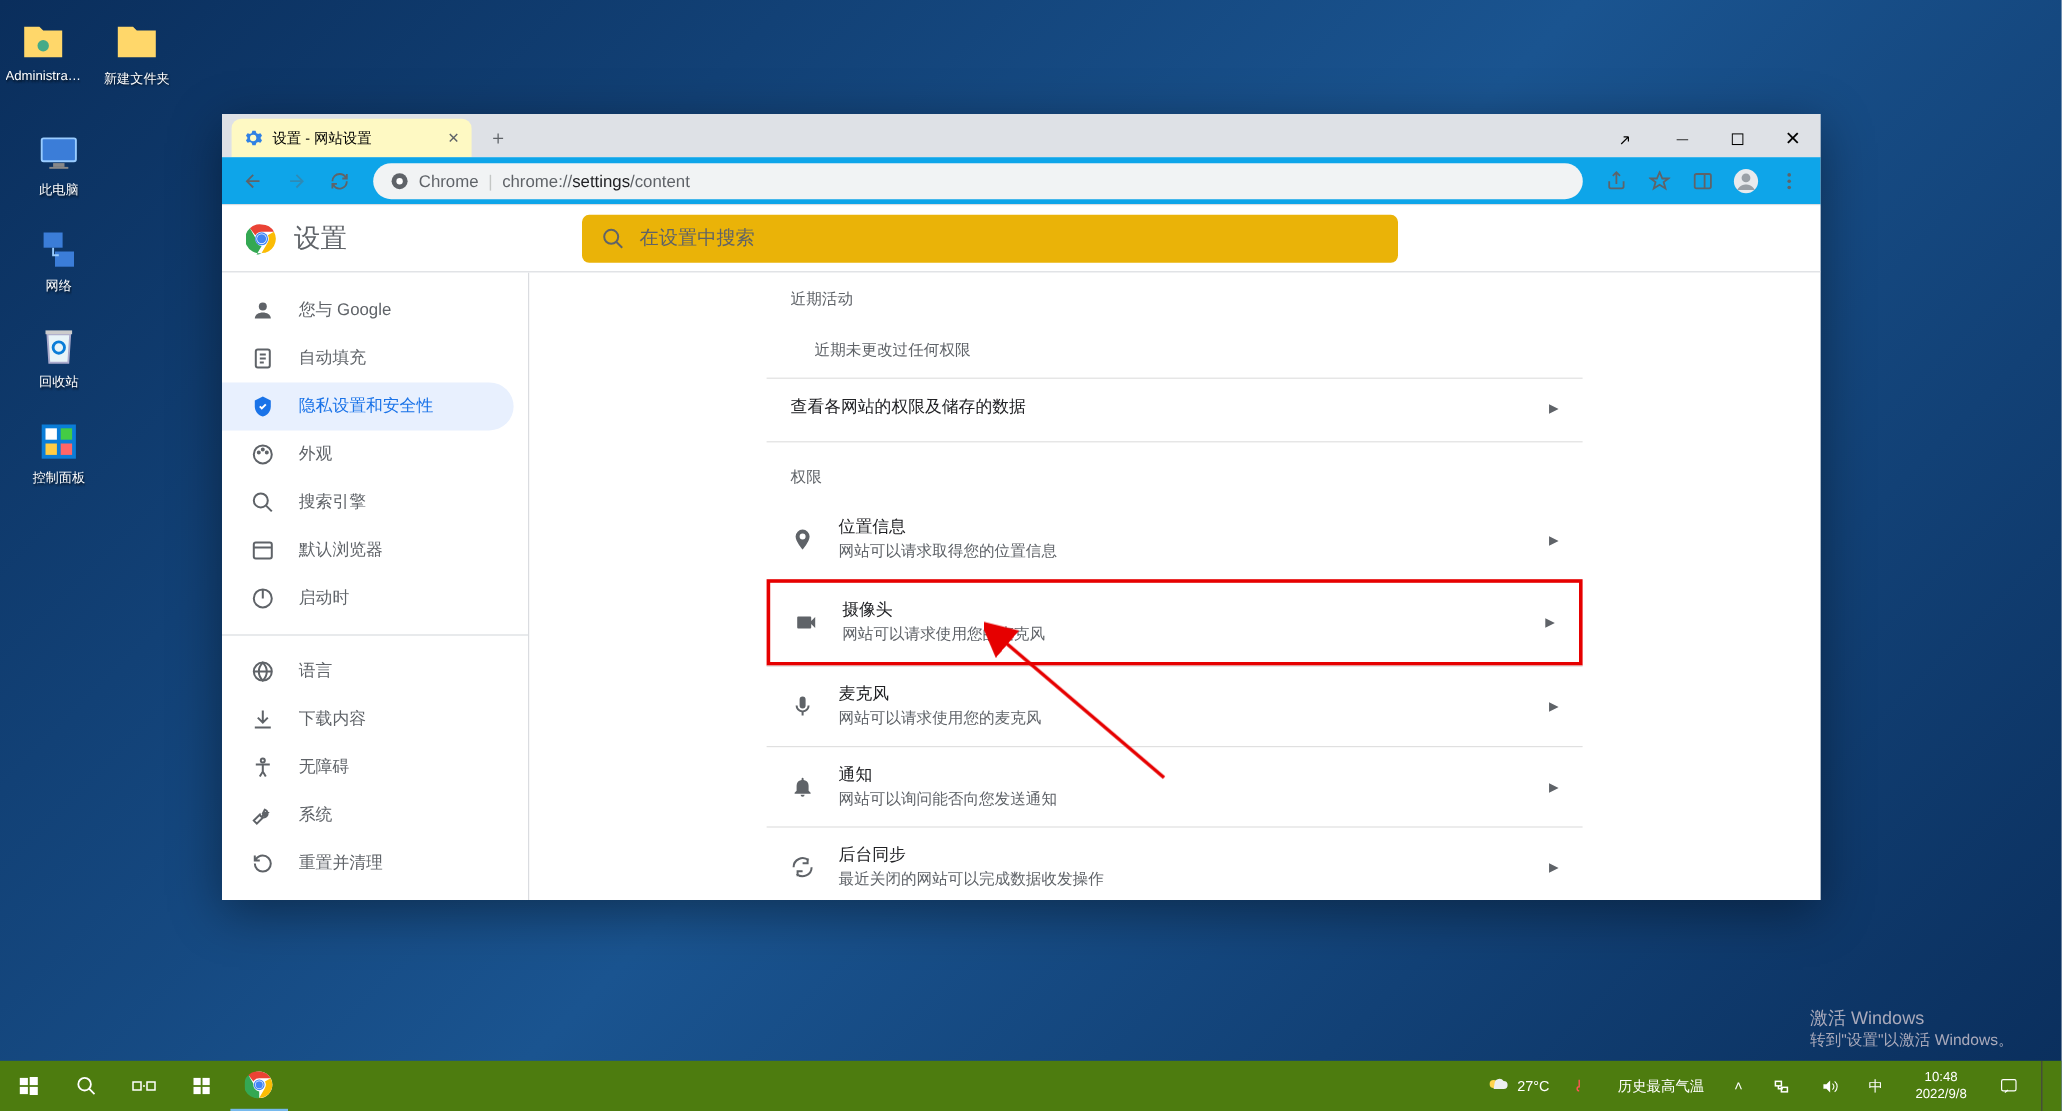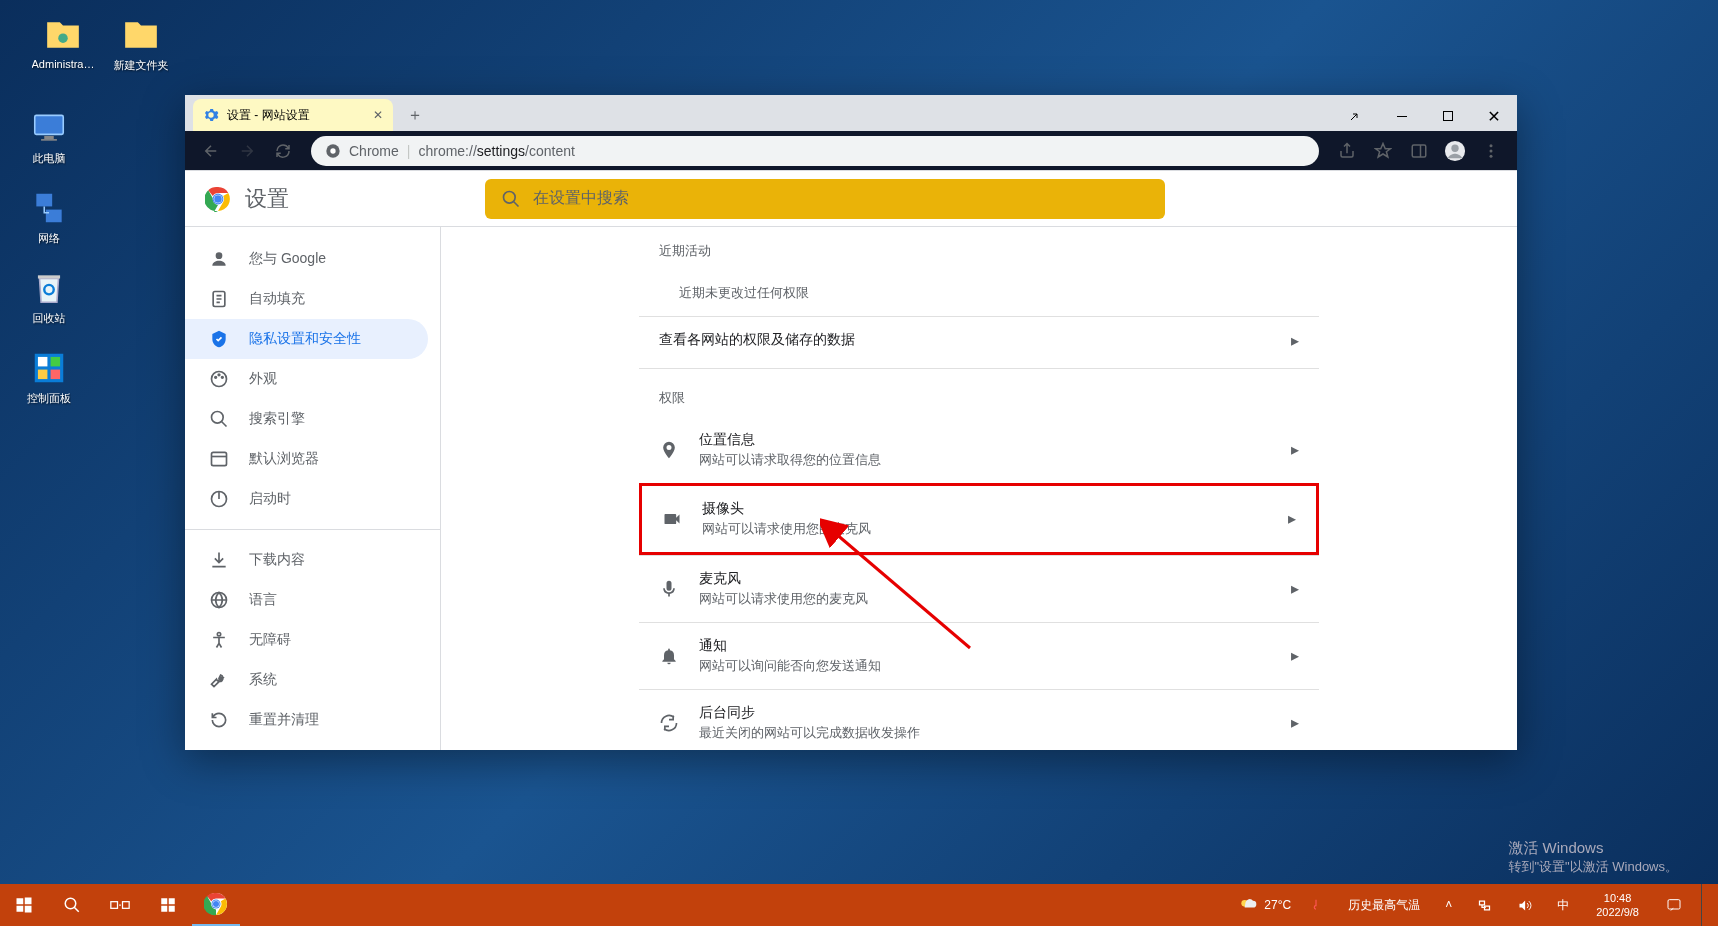--- a/index.html
+++ b/index.html
@@ -3,40 +3,40 @@
 <meta charset="utf-8">
 <style>
 * { margin: 0; padding: 0; box-sizing: border-box; }
 body { font-family: "Microsoft YaHei", "Segoe UI", Arial, sans-serif; width: 1718px; height: 926px; overflow: hidden; position: relative; background: linear-gradient(135deg, #0a2e5c 0%, #1a5490 50%, #0a2e5c 100%); }
 
 
 .desktop-icons { position: absolute; top: 15px; left: 15px; display: flex; flex-direction: column; gap: 22px; }
 .desktop-icon { display: flex; flex-direction: column; align-items: center; width: 68px; cursor: pointer; }
 .desktop-icon .icon-box { width: 40px; height: 40px; display: flex; align-items: center; justify-content: center; }
 .desktop-icon .label { color: #fff; font-size: 11px; text-align: center; margin-top: 3px; text-shadow: 1px 1px 2px rgba(0,0,0,0.7); white-space: nowrap; overflow: hidden; text-overflow: ellipsis; max-width: 68px; }
-.desktop-row { position: absolute; top: 15px; left: 29px; display: flex; gap: 10px; }
+.desktop-row { position: absolute; top: 15px; left: 2px; display: flex; gap: 10px; }
 
 
 .win-watermark { position: absolute; right: 40px; bottom: 50px; color: #aab; font-size: 13px; text-align: left; }
 .win-watermark .line1 { font-size: 15px; }
 
 
 .win-logo-bg { position: absolute; left: 50%; top: 50%; transform: translate(-50%, -30%); color: #fff; font-size: 90px; font-weight: 300; letter-spacing: 2px; display: flex; align-items: center; gap: 20px; opacity: 0.95; }
 
 
 .chrome-window { position: absolute; left: 185px; top: 95px; width: 1332px; height: 655px; background: #fff; box-shadow: 0 10px 40px rgba(0,0,0,0.4); display: flex; flex-direction: column; }
 .titlebar { height: 36px; background: #dee1e6; display: flex; align-items: flex-end; }
 .tab { background: #fef9c3; height: 32px; margin-left: 8px; border-radius: 8px 8px 0 0; display: flex; align-items: center; padding: 0 10px; gap: 8px; font-size: 12px; min-width: 200px; }
 .tab .tab-icon { width: 16px; height: 16px; color: #1a73e8; }
 .tab .tab-close { margin-left: auto; color: #5f6368; cursor: pointer; }
 .new-tab { width: 28px; height: 28px; display: flex; align-items: center; justify-content: center; color: #5f6368; margin-left: 8px; margin-bottom: 2px; cursor: pointer; }
 .win-controls { margin-left: auto; display: flex; }
 .win-btn { width: 46px; height: 30px; display: flex; align-items: center; justify-content: center; color: #000; cursor: pointer; }
 
-.toolbar { height: 40px; background: #0f172a; border-bottom: 1px solid #dadce0; display: flex; align-items: center; padding: 0 10px; gap: 4px; }
+.toolbar { height: 40px; background: #0ea5e9; border-bottom: 1px solid #dadce0; display: flex; align-items: center; padding: 0 10px; gap: 4px; }
 .tb-btn { width: 32px; height: 32px; border-radius: 50%; display: flex; align-items: center; justify-content: center; color: #5f6368; cursor: pointer; }
 .omnibox { flex: 1; height: 30px; background: #f1f3f4; border-radius: 15px; display: flex; align-items: center; padding: 0 14px; gap: 8px; font-size: 14px; color: #202124; margin: 0 8px; }
 .omnibox .chrome-label { color: #5f6368; }
 .omnibox .url-secure { color: #5f6368; }
 .tb-right { display: flex; align-items: center; gap: 4px; }
 
 
 .settings-page { flex: 1; display: flex; flex-direction: column; background: #fff; overflow: hidden; }
 .settings-header { height: 56px; display: flex; align-items: center; padding: 0 20px; border-bottom: 1px solid #dadce0; }
 .settings-header .logo { display: flex; align-items: center; gap: 14px; font-size: 22px; color: #5f6368; width: 300px; }
@@ -64,21 +64,21 @@
 .row-text { flex: 1; }
 .row-title { font-size: 14px; color: #202124; }
 .row-sub { font-size: 13px; color: #5f6368; margin-top: 2px; }
 .row-arrow { color: #5f6368; }
 .highlight-box { border: 3px solid #e60000; }
 
 
 .annotation-arrow { position: absolute; pointer-events: none; }
 
 
-.taskbar { position: absolute; bottom: 0; left: 0; right: 0; height: 42px; background: #c2410c; display: flex; align-items: center; }
+.taskbar { position: absolute; bottom: 0; left: 0; right: 0; height: 42px; background: #4d7c0f; display: flex; align-items: center; }
 .tb-item { width: 48px; height: 42px; display: flex; align-items: center; justify-content: center; color: #fff; cursor: pointer; }
 .tb-item.active { border-bottom: 2px solid #76b9ed; }
 .tb-spacer { flex: 1; }
 .tb-weather { display: flex; align-items: center; gap: 6px; color: #fff; font-size: 12px; padding: 0 12px; cursor: pointer; }
 .tb-tray { display: flex; align-items: center; gap: 13px; padding-right: 4px; }
 .tray-item { padding: 0 6px; color: #fff; font-size: 12px; display: flex; align-items: center; height: 42px; cursor: pointer; }
 .tb-clock { color: #fff; font-size: 11px; text-align: center; line-height: 1.3; padding: 0 8px; }
 
 
 svg { display: block; }
@@ -345,33 +345,33 @@
                 <circle cx="12" cy="12" r="9"></circle>
                 <path d="M12 3v9"></path>
               </svg>
             </span>
             <span>启动时</span>
           </div>
         <div class="sb-divider"></div>
         <div class="sidebar-item">
             <span class="sb-icon">
               <svg width="20" height="20" viewBox="0 0 24 24" fill="none" stroke="#5f6368" stroke-width="2">
-                <path d="M12 3v12m-5-5l5 5 5-5M4 20h16"></path>
-              </svg>
-            </span>
-            <span>下载内容</span>
-          </div>
-        <div class="sidebar-item">
-            <span class="sb-icon">
-              <svg width="20" height="20" viewBox="0 0 24 24" fill="none" stroke="#5f6368" stroke-width="2">
                 <circle cx="12" cy="12" r="9"></circle>
                 <path d="M3 12h18M12 3c2.5 2.5 4 6 4 9s-1.5 6.5-4 9c-2.5-2.5-4-6-4-9s1.5-6.5 4-9z"></path>
               </svg>
             </span>
             <span>语言</span>
+          </div>
+        <div class="sidebar-item">
+            <span class="sb-icon">
+              <svg width="20" height="20" viewBox="0 0 24 24" fill="none" stroke="#5f6368" stroke-width="2">
+                <path d="M12 3v12m-5-5l5 5 5-5M4 20h16"></path>
+              </svg>
+            </span>
+            <span>下载内容</span>
           </div>
         <div class="sidebar-item">
             <span class="sb-icon">
               <svg width="20" height="20" viewBox="0 0 24 24" fill="none" stroke="#5f6368" stroke-width="2">
                 <circle cx="12" cy="5" r="2"></circle>
                 <path d="M5 9h14M12 9v7m-3 5l3-5 3 5"></path>
               </svg>
             </span>
             <span>无障碍</span>
           </div>

